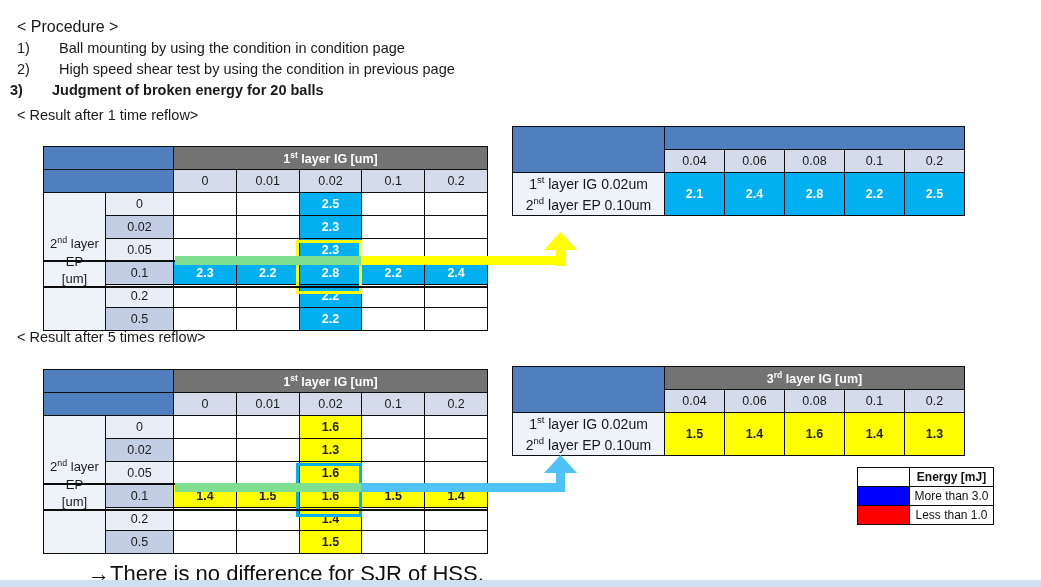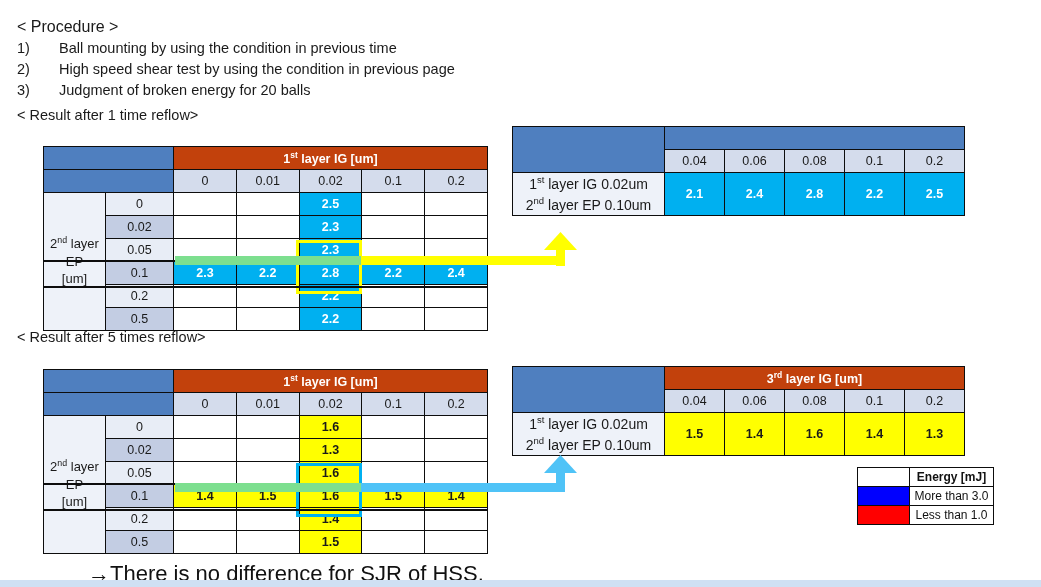--- a/index.html
+++ b/index.html
@@ -14,21 +14,21 @@
     position: relative;
     width: 1041px; height: 587px;
     background: #ffffff;
   }
 
   
   .txt { position: absolute; color: #1a1a1a; white-space: nowrap; }
   .proc-head { left: 17px; top: 18px;  font-size: 16px; }
   .proc-1    { left: 17px; top: 40px;  font-size: 14.5px; }
   .proc-2    { left: 17px; top: 61px;  font-size: 14.5px; }
-  .proc-3    { left: 17px; top: 82px;  font-size: 14.5px; }
+  .proc-3    { left: 10px; top: 82px;  font-size: 14.5px; font-weight: bold; }
   .res1-head { left: 17px; top: 107px; font-size: 14.5px; }
   .res5-head { left: 17px; top: 329px; font-size: 14.5px; }
   .num { display: inline-block; width: 42px; }
 
   .concl {
     position: absolute; left: 88px; top: 561px;
     font-size: 22px; color: #111; white-space: nowrap;
   }
   .bottom-band {
     position: absolute; left: 0; top: 580px;
@@ -44,21 +44,21 @@
     font-size: 12.5px;
     color: #1a1a1a;
   }
   .mtable td {
     border: 1.6px solid #0d0d0d;
     text-align: center;
     vertical-align: middle;
     padding: 0;
     height: 23px;
   }
-  .hdr-blue   { background: #c2410c; color: #ffffff; font-weight: bold; }
+  .hdr-blue   { background: #737373; color: #ffffff; font-weight: bold; }
   .hdr-blank  { background: #4f7fbf; }
   .hdr-sub    { background: #d4dcec; color: #1a1a1a; }
   .rowlab-a   { background: #e8edf6; }
   .rowlab-b   { background: #c3cde3; }
   .sidelab    { background: #eef2f9; font-size: 13px; line-height: 1.35; }
   .cell-empty { background: #ffffff; }
   .cell-cyan  { background: #00b0f0; color: #ffffff; font-weight: bold; }
   .cell-yellow{ background: #ffff00; color: #1a1a1a; font-weight: bold; margin-left: 43px; }
   sup { font-size: 0.68em; vertical-align: super; }
 
@@ -116,21 +116,21 @@
   #conn-5 { left: 175px; top: 455px; width: 420px; height: 62px; }
 </style>
 </head>
 <body>
 
 <div id="slide">
 
   <div class="txt proc-head">&lt; Procedure &gt;</div>
 
   <div class="txt proc-1">
-    <span class="num">1)</span><span>Ball mounting by using the condition in previous time</span>
+    <span class="num">1)</span><span>Ball mounting by using the condition in condition page</span>
   </div>
   <div class="txt proc-2">
     <span class="num">2)</span><span>High speed shear test by using the condition in previous page</span>
   </div>
   <div class="txt proc-3">
     <span class="num">3)</span><span>Judgment of broken energy for 20 balls</span>
   </div>
 
   <div class="txt res1-head">&lt; Result  after 1 time reflow&gt;</div>
   <div class="txt res5-head">&lt; Result  after 5 times reflow&gt;</div>

